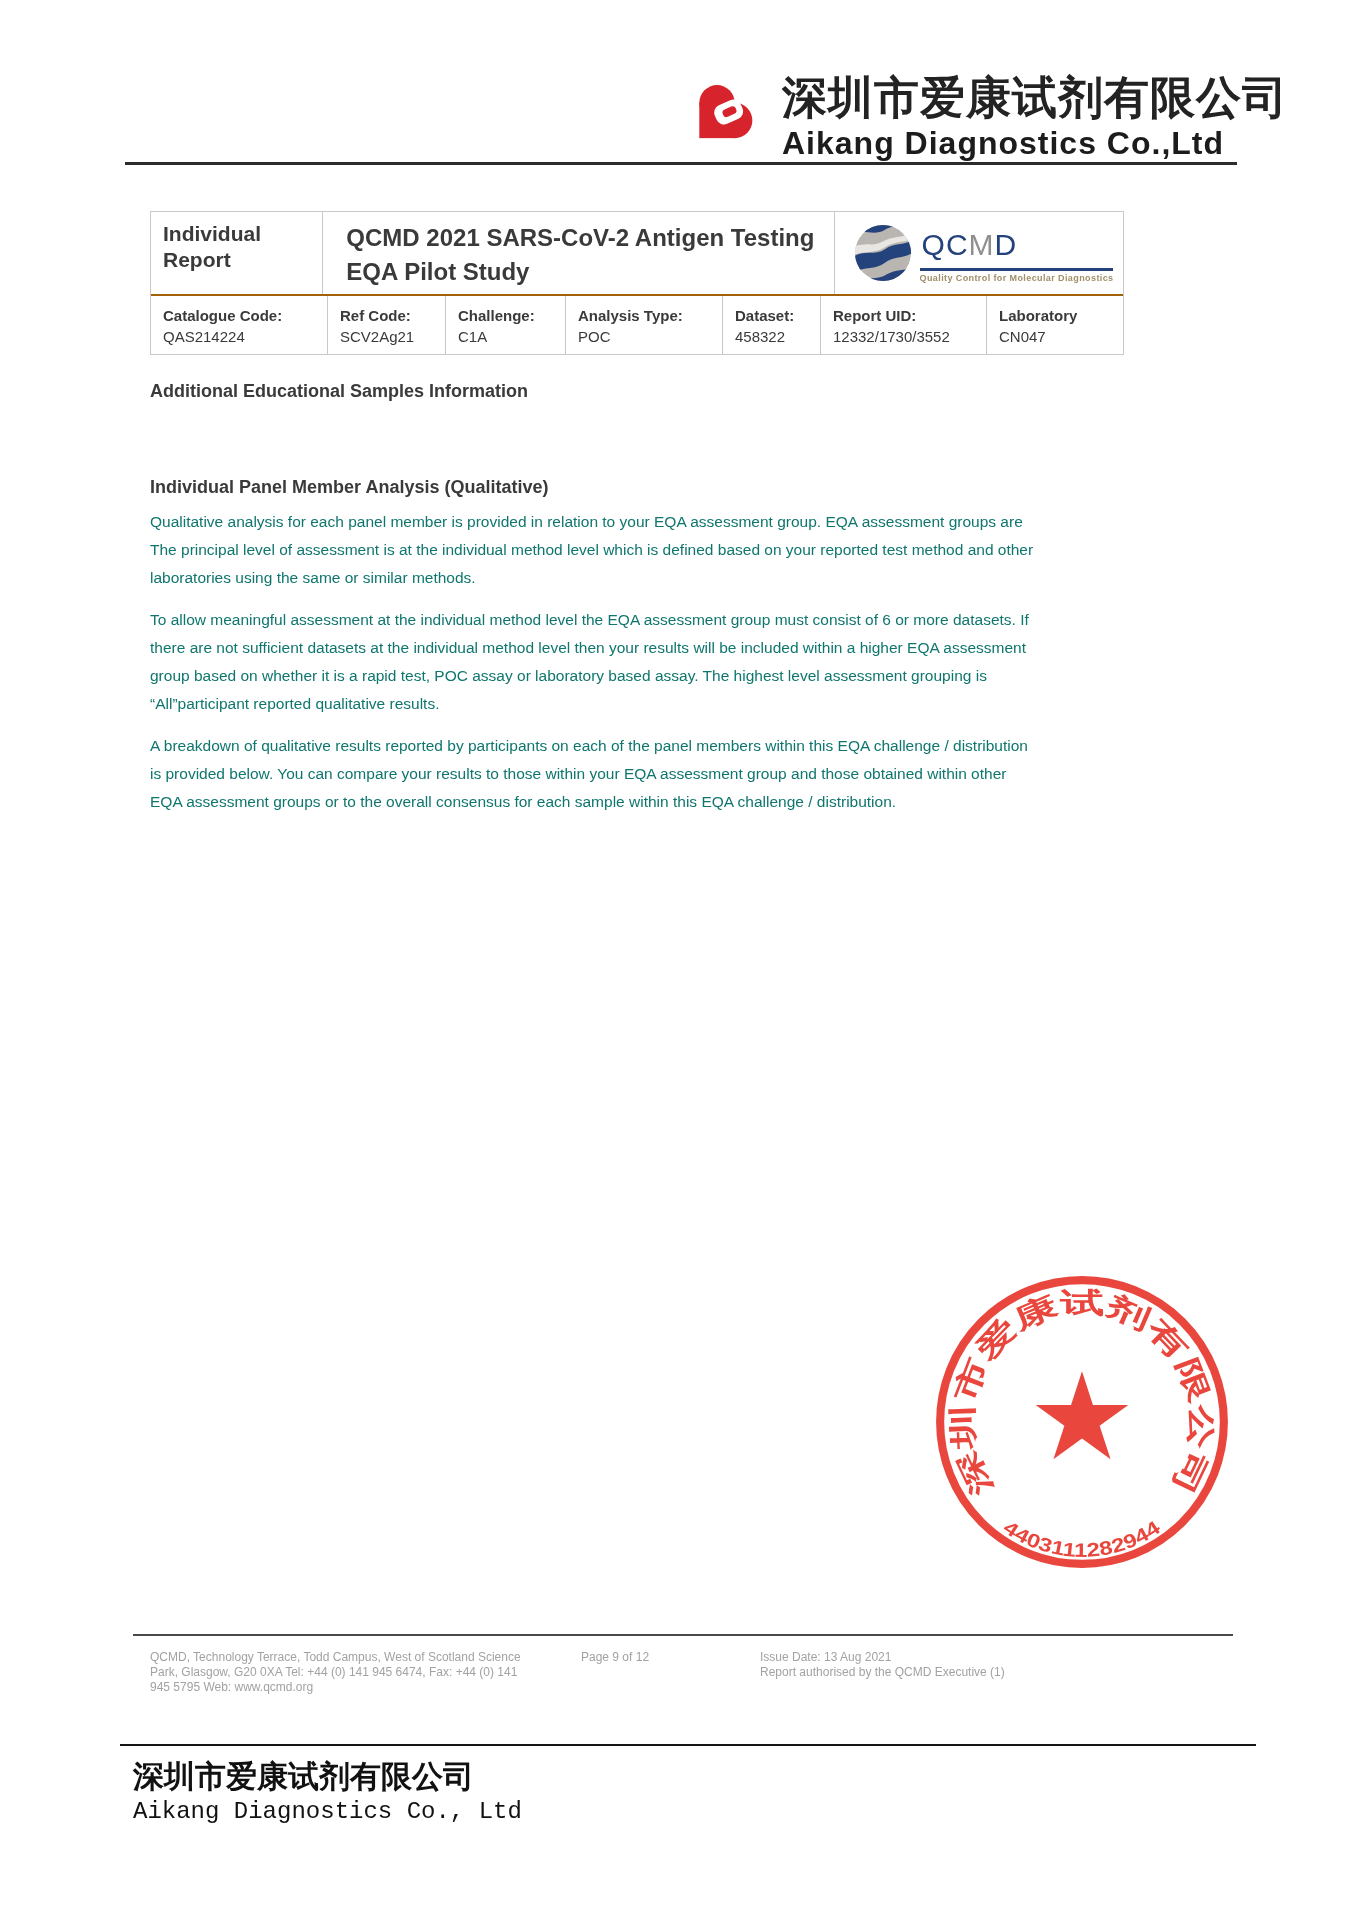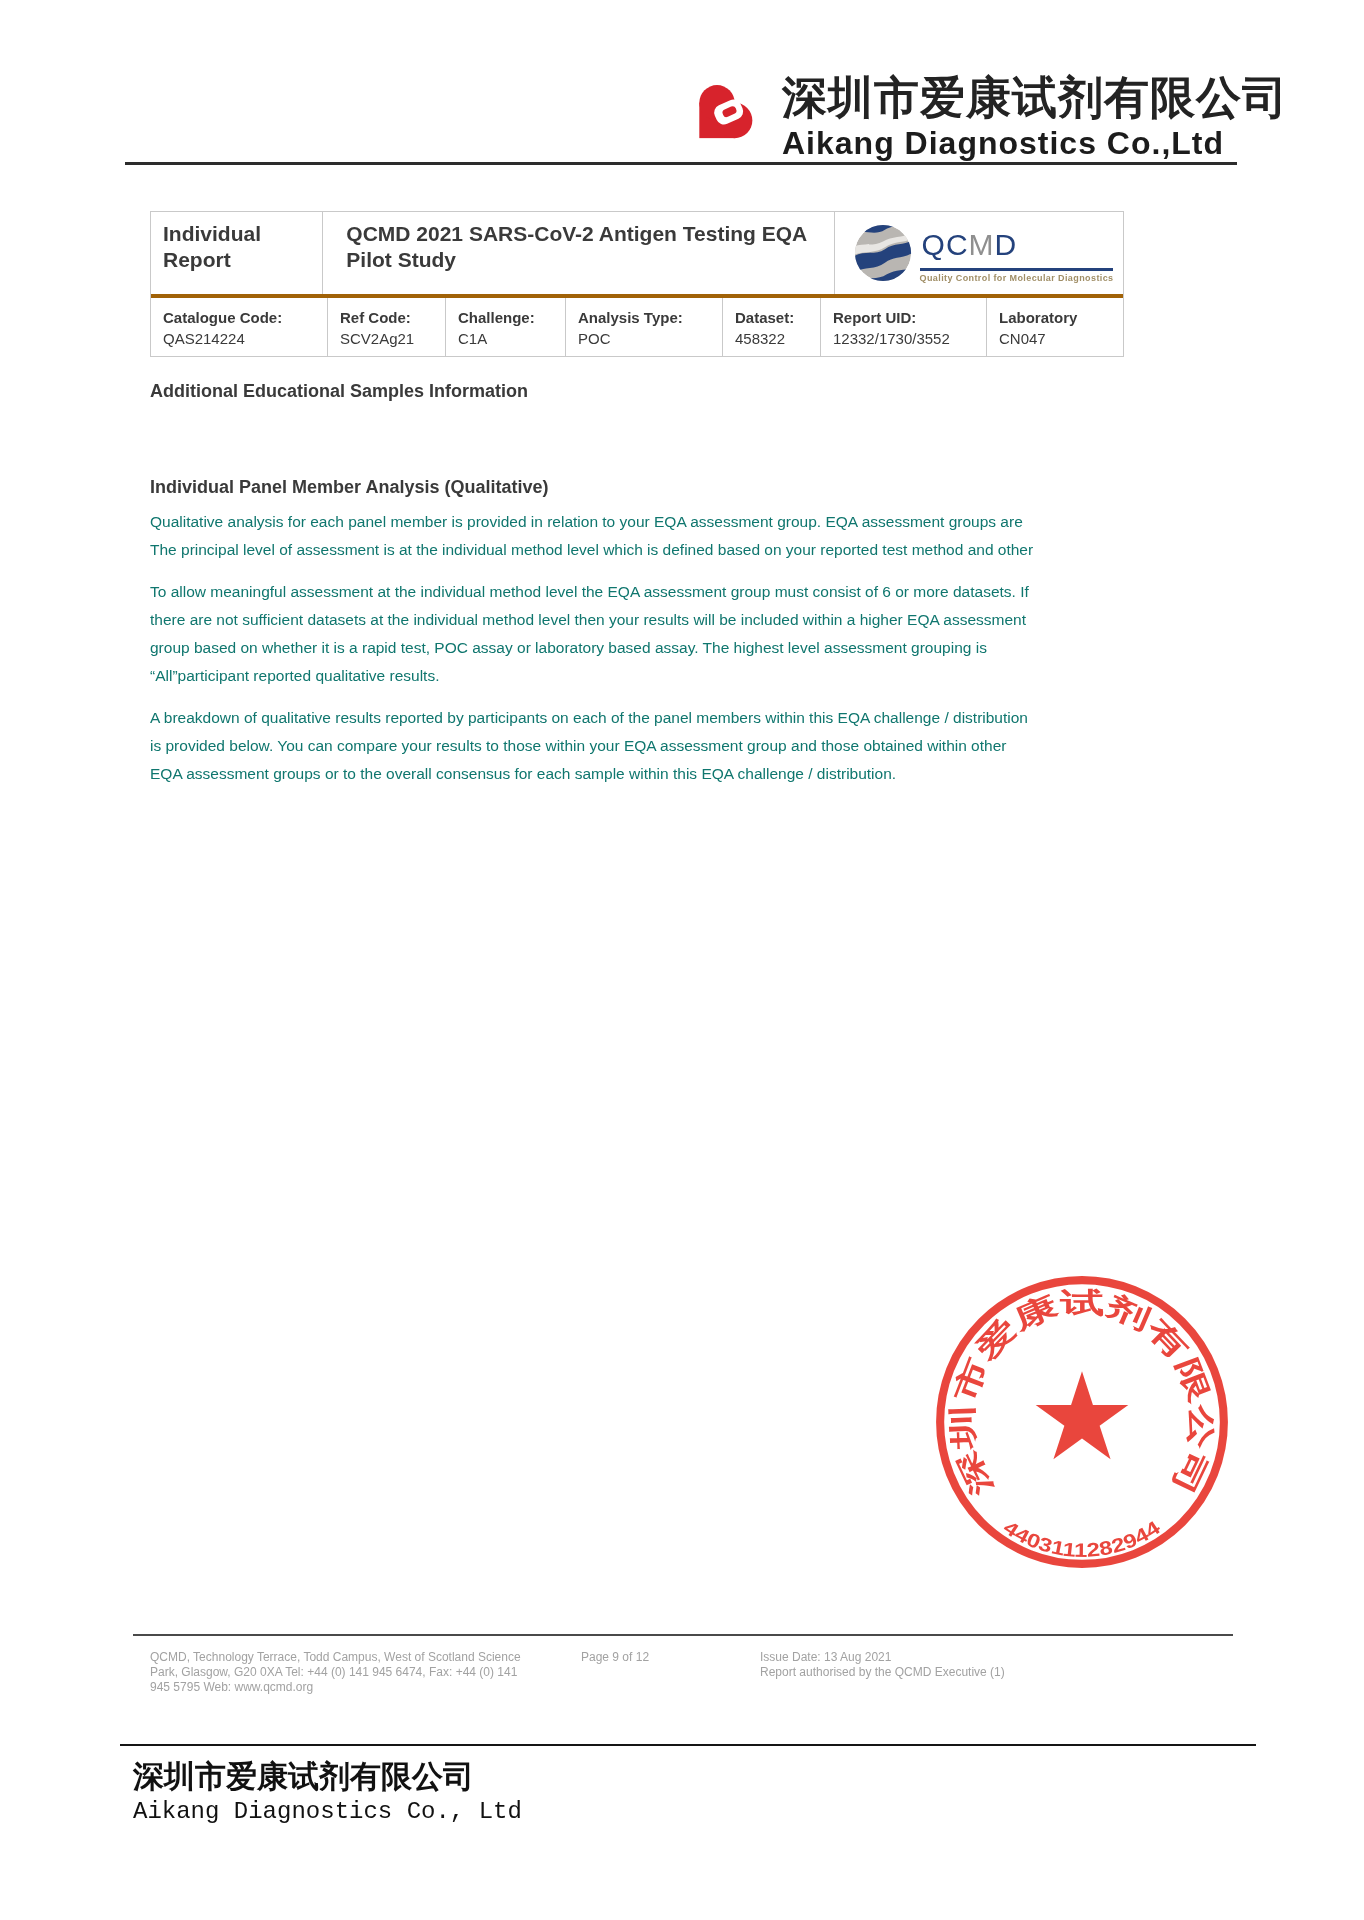--- a/index.html
+++ b/index.html
@@ -9,26 +9,26 @@
   
   .brand-logo{position:absolute;left:666px;top:78px;width:102px;height:84px;}
   .brand-text{position:absolute;left:782px;top:72px;width:470px;}
   .brand-cn{font-size:45px;font-weight:bold;color:#232323;white-space:nowrap;letter-spacing:1px;line-height:52px;}
   .brand-en{font-size:32px;font-weight:bold;color:#1c1c1c;white-space:nowrap;letter-spacing:1px;line-height:36px;margin-top:1px;}
   .header-rule{position:absolute;left:125px;top:162px;width:1112px;height:3px;background:#2c2c2c;}
 
   
   .report-table{position:absolute;left:150px;top:211px;width:972px;border:1px solid #c9c9c9;background:#fff;color:#3a3a3a;}
   .rt-row{display:flex;}
-  .rt-row1{height:82px;border-bottom:4px solid #a16207;gap:11px;}
+  .rt-row1{height:82px;border-bottom:2px solid #a16207;gap:11px;}
   .rt-row2{height:58px;}
   .rt-cell{box-sizing:border-box;border-right:1px solid #c9c9c9;padding:9px 12px;overflow:hidden;}
   .rt-cell:last-child{border-right:none;}
   .rt-type{width:176px;font-size:21px;font-weight:bold;line-height:26px;}
-  .rt-title{width:512px;font-size:21px;font-weight:bold;line-height:26px;}
+  .rt-title{width:512px;font-size:24px;font-weight:bold;line-height:34px;}
   .rt-logo{width:284px;display:flex;align-items:center;padding:4px 6px;}
   .qcmd-word{font-size:30px;line-height:44px;letter-spacing:1px;white-space:nowrap;
              border-bottom:3px solid #24427c;padding:0 2px 1px 2px;}
   .qcmd-word .navy{color:#24427c;}
   .qcmd-word .gray{color:#8f8f8f;}
   .qcmd-tagline{font-size:9px;color:#a08e66;white-space:nowrap;margin-top:2px;letter-spacing:0.4px;font-weight:bold;}
   .f-cell .lbl{font-size:15px;font-weight:bold;line-height:21px;white-space:nowrap;}
   .f-cell .val{font-size:15px;line-height:21px;white-space:nowrap;}
   .fw1{width:177px;}.fw2{width:118px;}.fw3{width:120px;}.fw4{width:157px;}
   .fw5{width:98px;}.fw6{width:166px;}.fw7{width:136px;}
@@ -137,20 +137,21 @@
     </div>
   </div>
 
   <div class="h-additional">Additional Educational Samples Information</div>
   <div class="h-panel">Individual Panel Member Analysis (Qualitative)</div>
 
   <div class="paragraphs">
     <div class="para">
       <div>Qualitative analysis for each panel member is provided in relation to your EQA assessment group. EQA assessment groups are</div>
       <div>The principal level of assessment is at the individual method level which is defined based on your reported test method and other</div>
+      <div>laboratories using the same or similar methods.</div>
     </div>
     <div class="para">
       <div>To allow meaningful assessment at the individual method level the EQA assessment group must consist of 6 or more datasets. If</div>
       <div>there are not sufficient datasets at the individual method level then your results will be included within a higher EQA assessment</div>
       <div>group based on whether it is a rapid test, POC assay or laboratory based assay. The highest level assessment grouping is</div>
       <div>“All”participant reported qualitative results.</div>
     </div>
     <div class="para">
       <div>A breakdown of qualitative results reported by participants on each of the panel members within this EQA challenge / distribution</div>
       <div>is provided below. You can compare your results to those within your EQA assessment group and those obtained within other</div>

